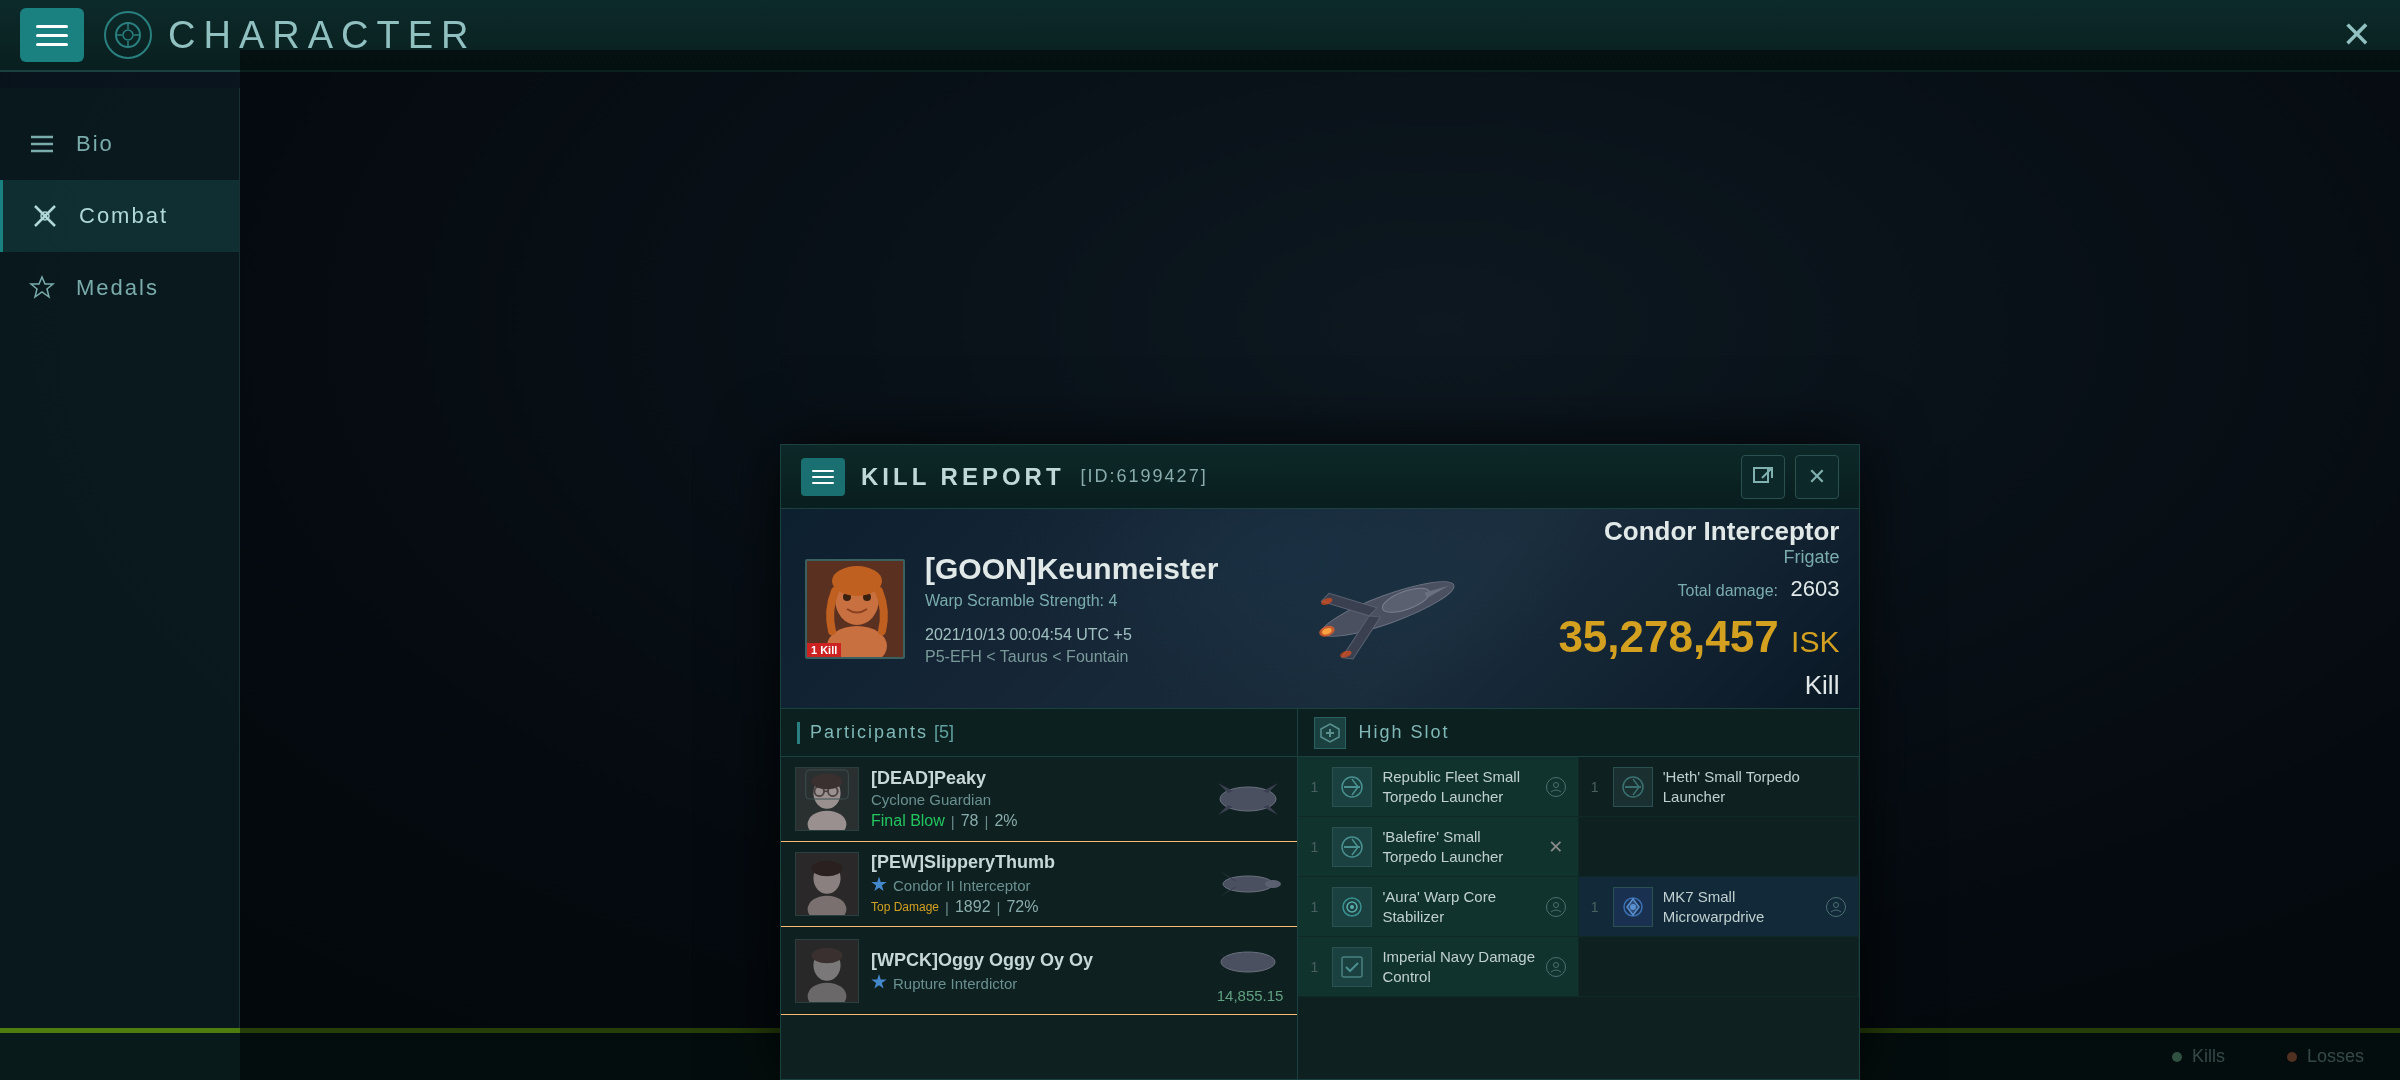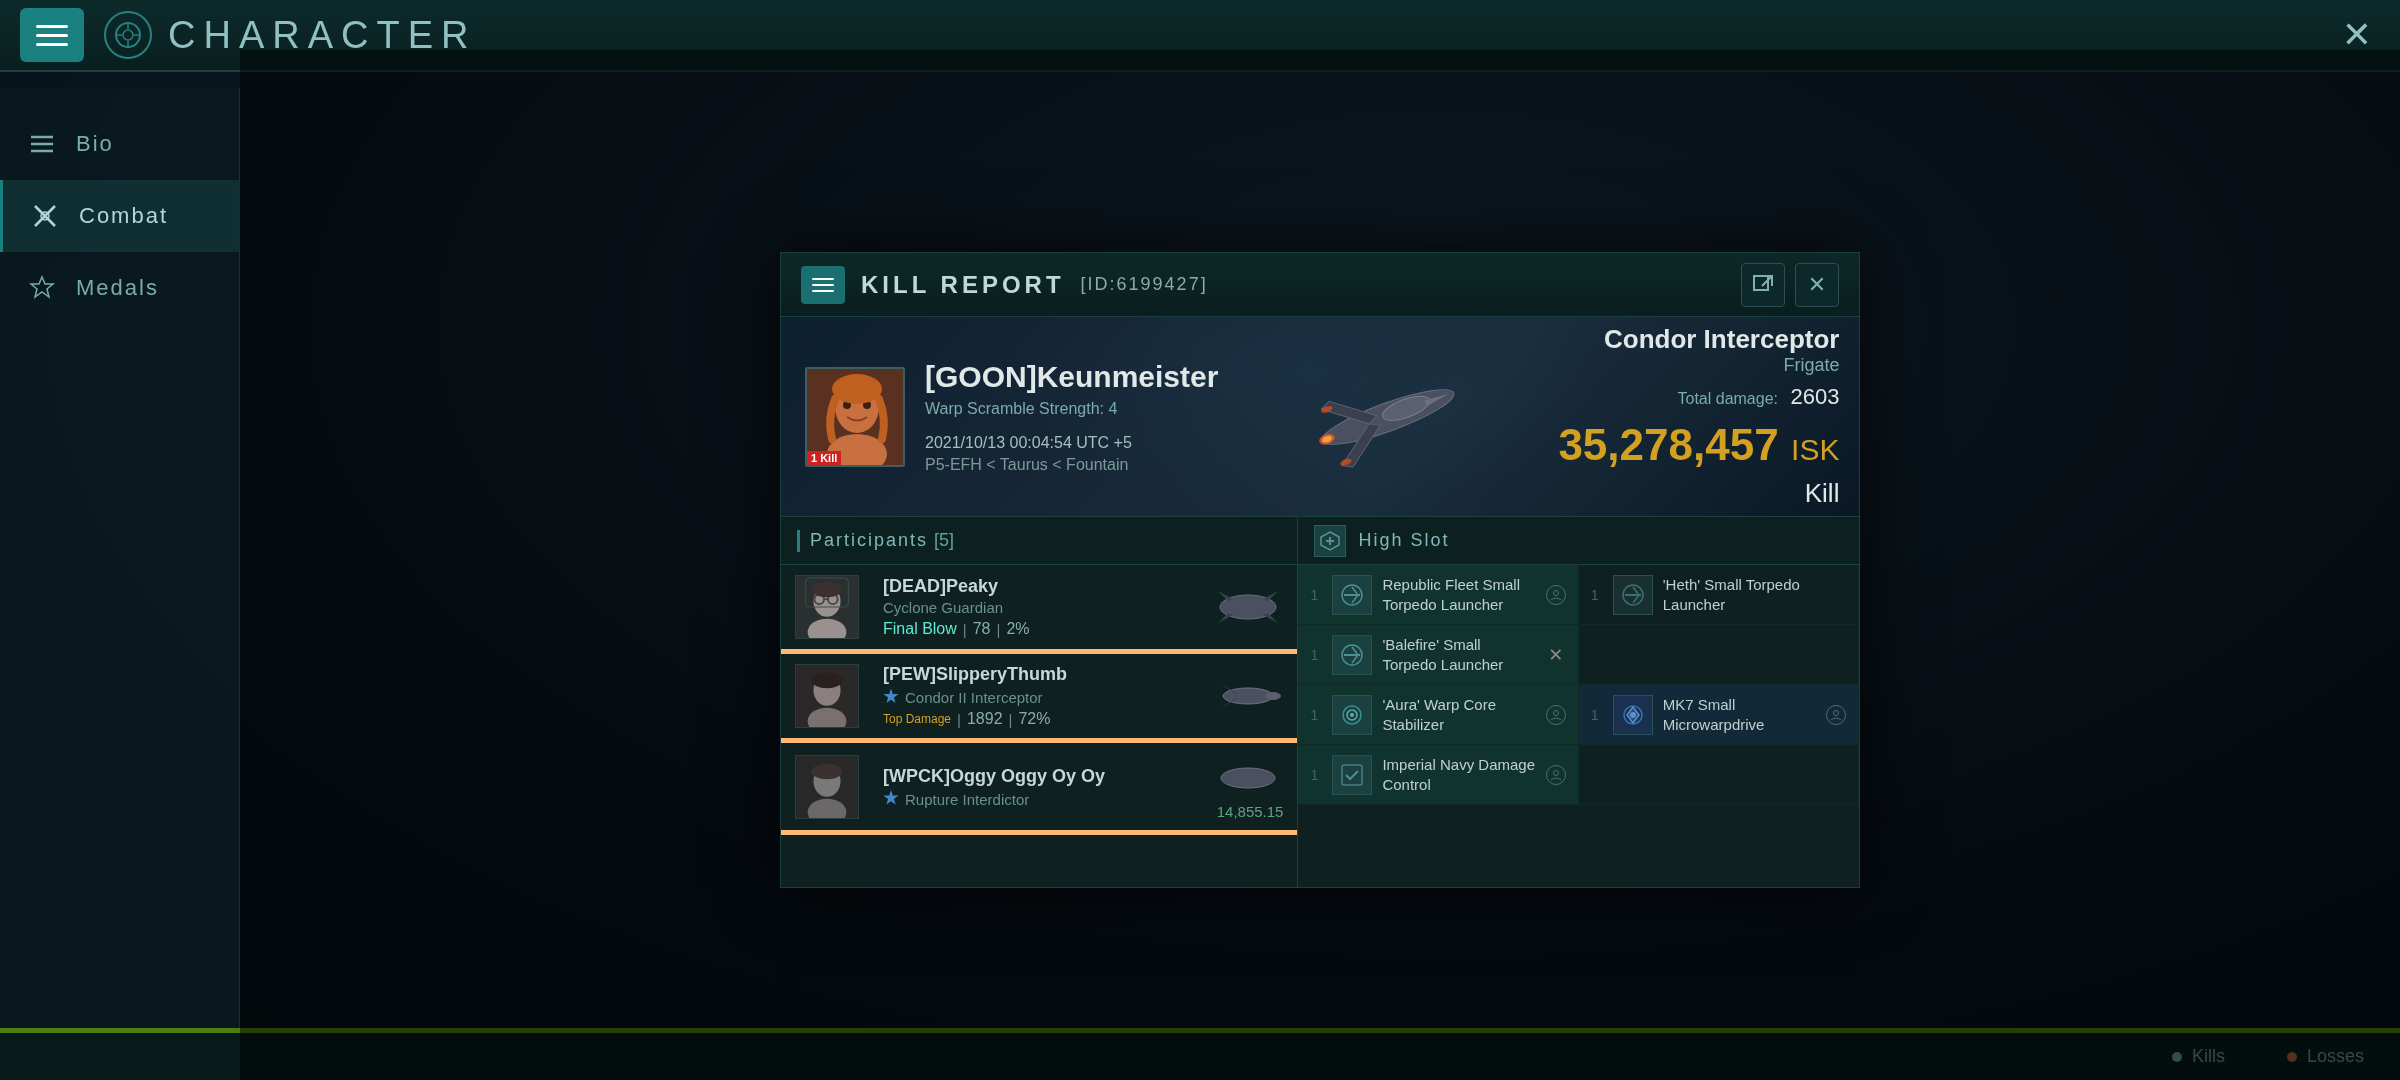--- a/index.html
+++ b/index.html
@@ -119,21 +119,21 @@
     }
 
     
     .modal-overlay {
       position: absolute;
       top: 50px; left: 240px;
       right: 0; bottom: 0;
       background: rgba(0,0,0,0.5);
       z-index: 20;
       display: flex;
-      align-items: center;
+      align-items: flex-end;
       justify-content: center;
       padding-top: 10px;
     }
 
     .modal {
       width: 1080px;
       background: #0e2020;
       border: 1px solid #1a4040;
       position: relative;
       box-shadow: 0 0 60px rgba(0,0,0,0.8);
@@ -369,22 +369,22 @@
     .panel-count {
       color: #60a0a0;
       font-size: 18px;
     }
 
     
     .participant-row {
       display: flex;
       align-items: center;
       padding: 10px 14px;
-      border-bottom: 5px solid #fdba74;
-      gap: 24px;
+      border-bottom: 1px solid #fdba74;
+      gap: 12px;
       position: relative;
     }
 
     .participant-avatar {
       width: 64px; height: 64px;
       background: #1a3030;
       border: 1px solid #2a4040;
       flex-shrink: 0;
       display: flex; align-items: center; justify-content: center;
       font-size: 24px;
@@ -414,21 +414,21 @@
       margin-top: 4px;
     }
 
     .star-icon {
       width: 16px; height: 16px;
       background: #4488cc;
       clip-path: polygon(50% 0%, 61% 35%, 98% 35%, 68% 57%, 79% 91%, 50% 70%, 21% 91%, 32% 57%, 2% 35%, 39% 35%);
     }
 
     .final-blow-text {
-      color: #5eead4;
+      color: #22c55e;
       font-size: 16px;
     }
 
     .top-damage-text {
       color: #d4a020;
       font-size: 12px;
     }
 
     .participant-stat {
       font-size: 16px;

